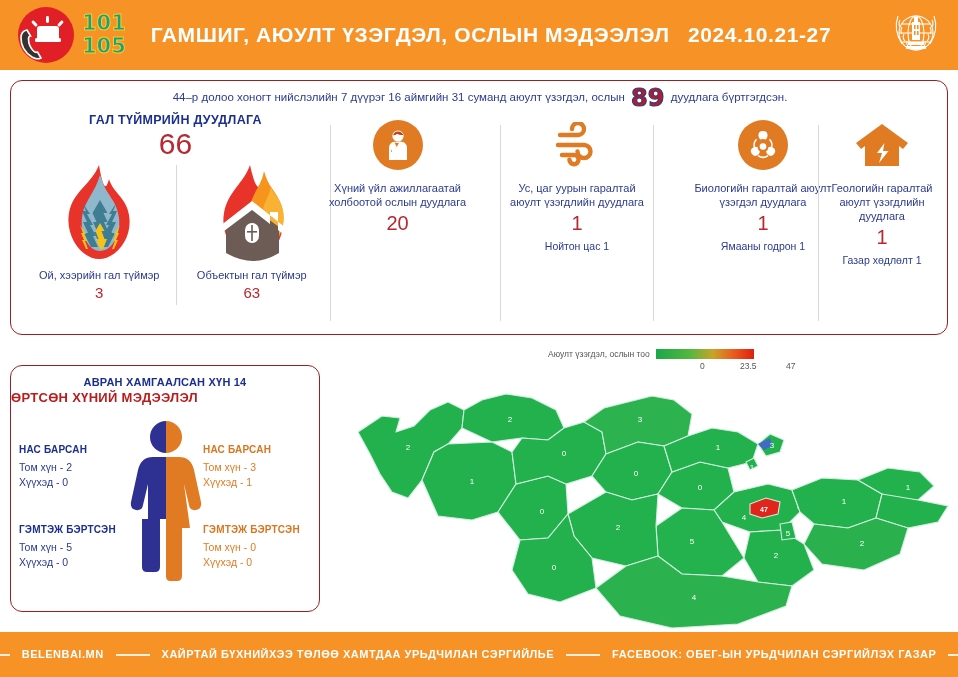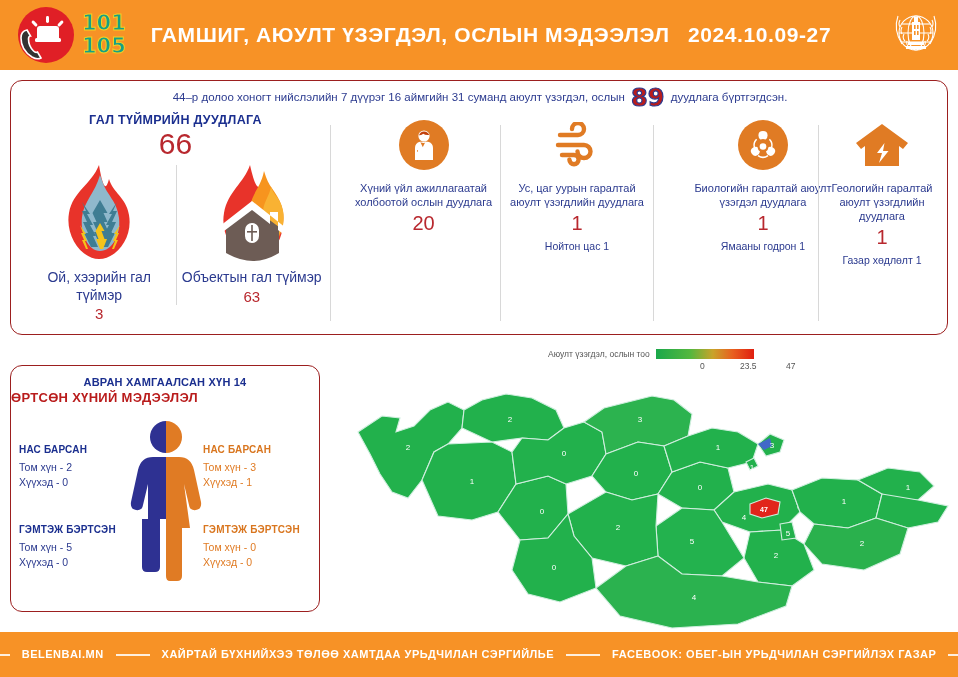--- a/index.html
+++ b/index.html
@@ -54,21 +54,21 @@
     font-family:"DejaVu Sans",sans-serif;line-height:0.8;
   }
 
   
   .fire-block{position:absolute;left:12px;top:32px;width:305px;height:215px;}
   .fire-title{text-align:center;font-size:12.5px;font-weight:bold;color:#1b2f8f;letter-spacing:0.3px;}
   .fire-total{text-align:center;font-size:30px;color:#b8282e;margin-top:2px;line-height:1;}
   .fire-pair{display:flex;margin-top:2px;position:relative;}
   .fire-col{flex:1;text-align:center;padding:0 4px;}
   .fire-col svg{display:block;margin:0 auto;}
-  .fire-label{font-size:14px;color:#2b3a8f;line-height:1.25;margin-top:4px;}
+  .fire-label{font-size:11px;color:#2b3a8f;line-height:1.25;margin-top:4px;}
   .fire-num{font-size:15px;color:#b8282e;margin-top:1px;}
   .vdiv{position:absolute;width:1px;background:#d8d8d8;}
 
   
   .hz{position:absolute;top:32px;box-sizing:border-box;text-align:center;padding:0 6px;}
   .hz .ico{height:64px;display:flex;align-items:center;justify-content:center;}
   .hz-label{font-size:11px;color:#2b3a8f;line-height:1.28;margin-top:4px;}
   .hz-count{font-size:20px;color:#b8282e;margin-top:4px;line-height:1;}
   .hz-sub{font-size:10.5px;color:#2b3a8f;line-height:1.35;margin-top:6px;}
   .circ{width:50px;height:50px;border-radius:50%;background:#e07b24;display:flex;align-items:center;justify-content:center;}
@@ -125,21 +125,21 @@
       </svg>
     </div>
 
     <div class="hotlines">
       <div class="hotline">101</div>
       <div class="hotline">105</div>
     </div>
 
     <div class="header-title">
       <span>ГАМШИГ, АЮУЛТ ҮЗЭГДЭЛ, ОСЛЫН МЭДЭЭЛЭЛ</span>
-      <span class="hdate">2024.10.09-27</span>
+      <span class="hdate">2024.10.21-27</span>
     </div>
 
     <svg class="emblem" viewBox="0 0 60 58">
       <g fill="none" stroke="#ffffff" stroke-width="1.1">
         <circle cx="30" cy="27" r="17"></circle>
         <ellipse cx="30" cy="27" rx="8" ry="17"></ellipse>
         <line x1="13" y1="27" x2="47" y2="27"></line>
         <line x1="16" y1="18" x2="44" y2="18"></line>
         <line x1="16" y1="36" x2="44" y2="36"></line>
         <path d="M12 10 q-5 14 4 28 M48 10 q5 14 -4 28"></path>
@@ -207,21 +207,21 @@
             <rect x="43" y="70" width="10" height="1.6" fill="#6d5c55"></rect>
           </svg>
           <div class="fire-label">Объектын гал түймэр</div>
           <div class="fire-num">63</div>
         </div>
       </div>
     </div>
 
     <div class="vdiv" style="left:319px;top:44px;height:196px;"></div>
 
-    <div class="hz" style="left:330px;width:165px;">
+    <div class="hz" style="left:304px;width:165px;">
       <div class="ico">
         <div class="circ">
           <svg width="34" height="34" viewBox="0 0 34 34">
             <circle cx="17" cy="8" r="5.6" fill="#fff"></circle>
             <path d="M17 3.4 a5.6 5.6 0 0 1 5.2 3.6 q-4 0.4 -6 -1.2 q-1.2 1.6 -4.2 1.4 A5.6 5.6 0 0 1 17 3.4z" fill="#c2410c"></path>
             <path d="M8 32 v-12 q0-5 5-6.2 h8 q5 1.2 5 6.2 v12 z" fill="#fff"></path>
             <path d="M13.4 14.2 l3.2 6.6 l3 -6.6 q-3 1.4 -6.2 0z" fill="#e07b24"></path>
             <path d="M10 20 h9 v3.6 h-9 z" fill="#e07b24"></path>
             <path d="M9.6 19.4 h10 a1.4 1.4 0 0 1 0 2.8 h-10 z M11 22 h8 v3.6 h-8 z" fill="#fff"></path>
             <path d="M19.5 14 l-6 12" stroke="#fff" stroke-width="2" fill="none"></path>

